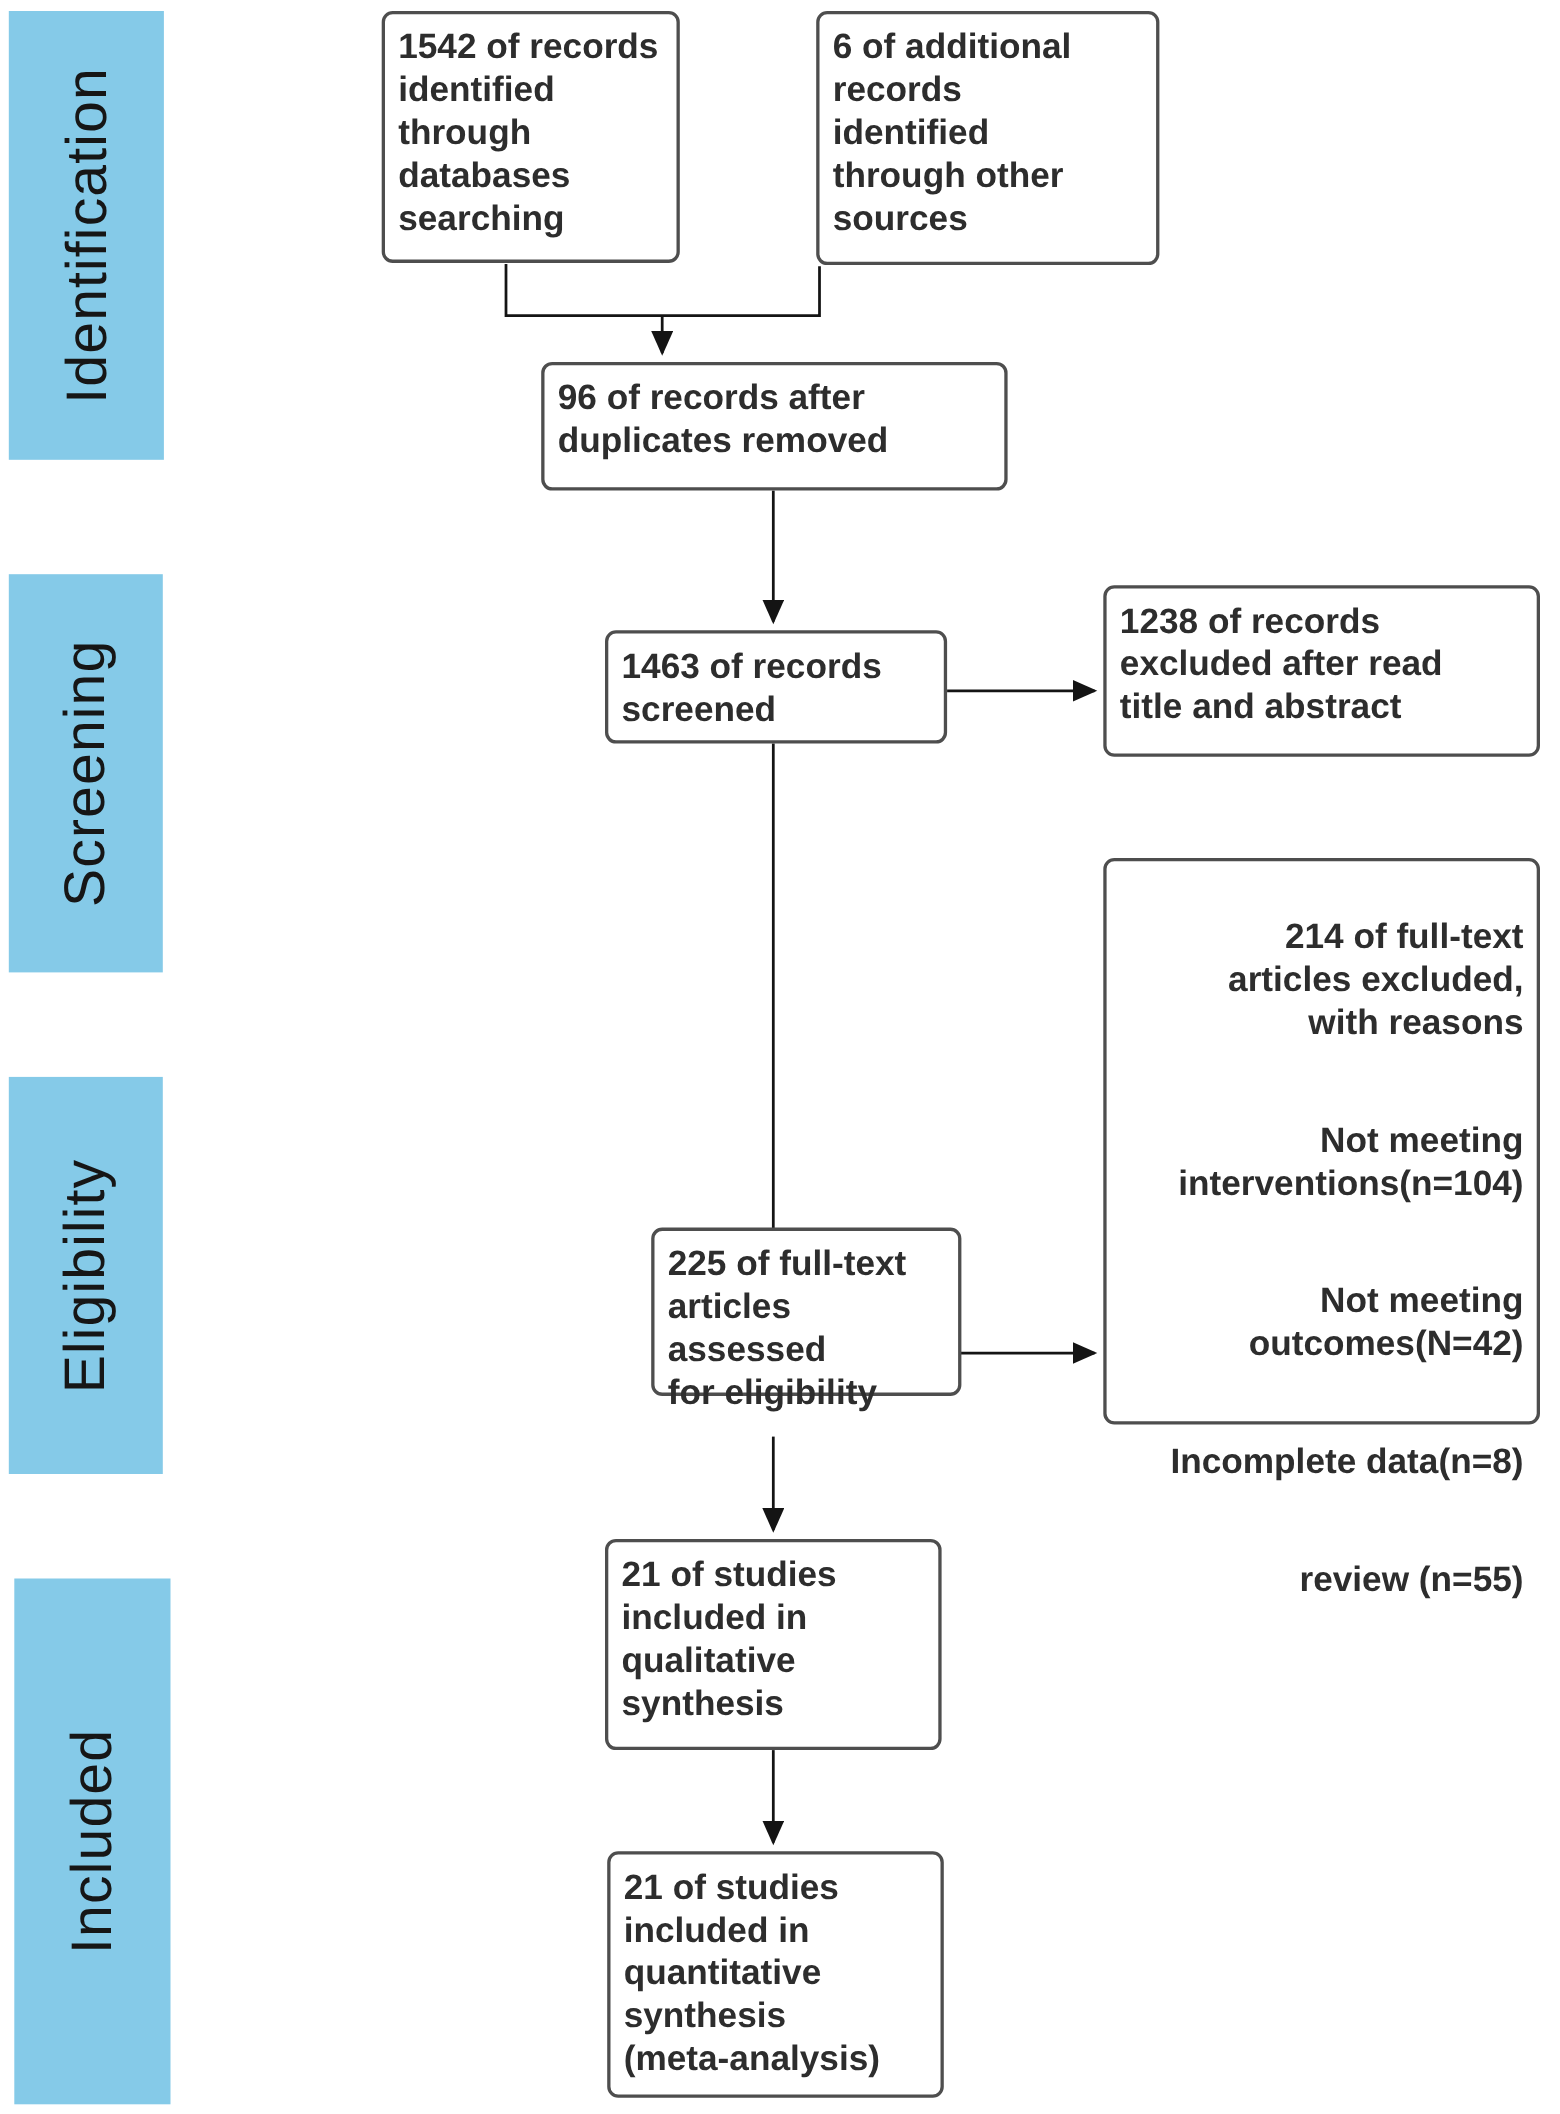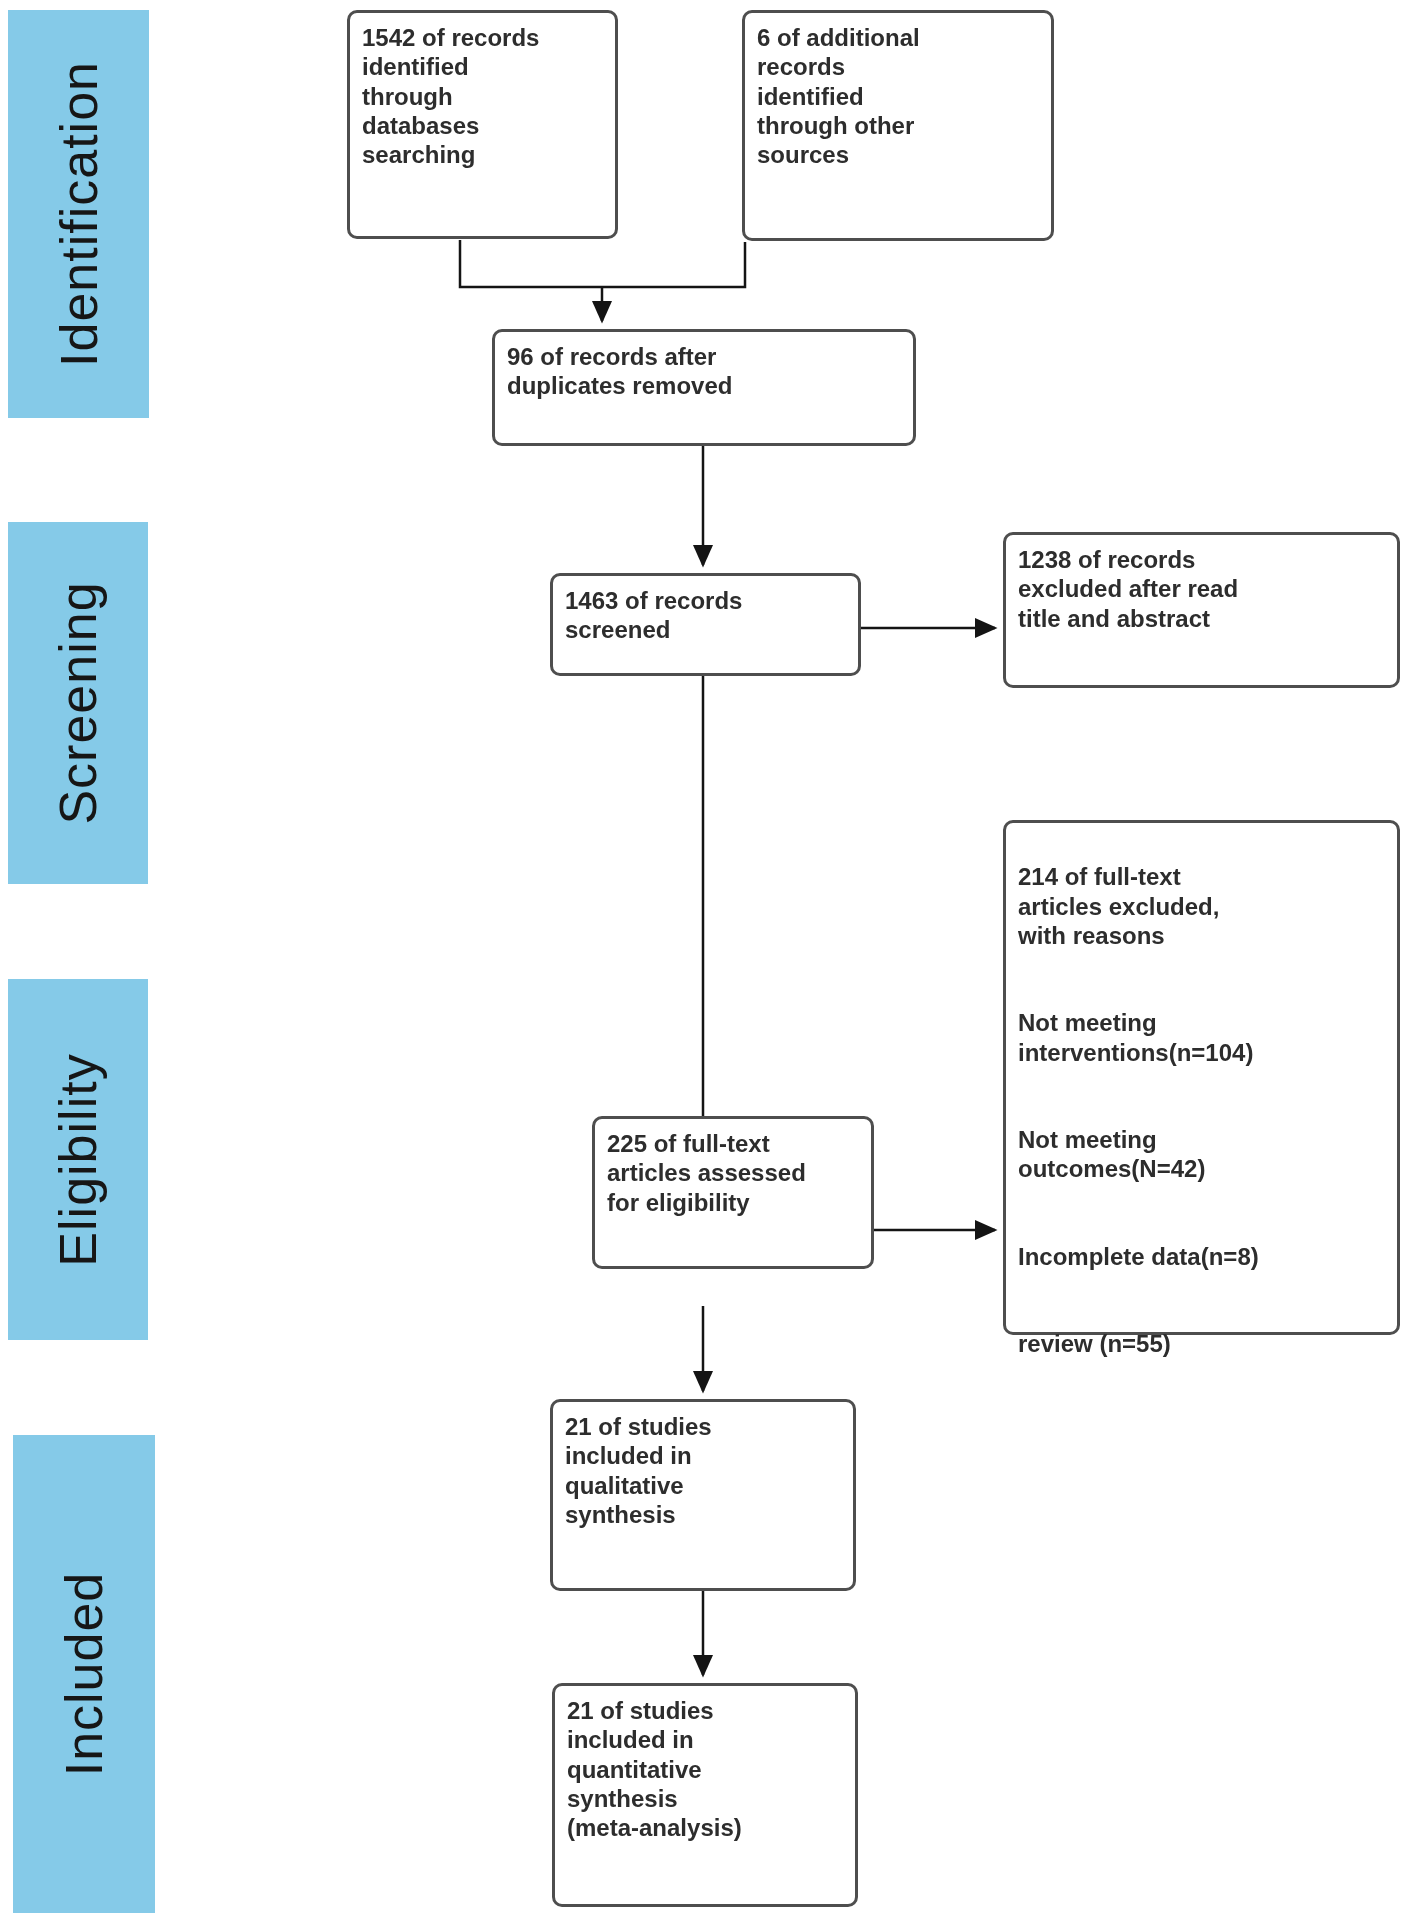--- a/index.html
+++ b/index.html
@@ -33,35 +33,35 @@
   #stage-included       { left: 13px; top: 1435px; width: 142px; height: 478px; }
 
   
   .fbox {
     position: absolute;
     box-sizing: border-box;
     background: #ffffff;
     border: 3px solid #4e4e4e;
     border-radius: 10px;
     padding: 10px 12px;
-    font-size: 24px;
+    font-size: 32px;
     font-weight: 700;
     line-height: 1.22;
     color: #2d2d2d;
     white-space: pre-line;
   }
   #box-databases      { left: 347px;  top: 10px;   width: 271px; height: 229px; }
   #box-other-sources  { left: 742px;  top: 10px;   width: 312px; height: 231px; }
   #box-duplicates     { left: 492px;  top: 329px;  width: 424px; height: 117px; }
   #box-screened       { left: 550px;  top: 573px;  width: 311px; height: 103px; }
   #box-assessed       { left: 552px;  top: 1116px; width: 282px; height: 153px; margin-left: 40px; }
   #box-qualitative    { left: 550px;  top: 1399px; width: 306px; height: 192px; }
   #box-quantitative   { left: 552px;  top: 1683px; width: 306px; height: 224px; }
   #box-excluded-title { left: 1003px; top: 532px;  width: 397px; height: 156px; padding-left: 12px; }
-  #box-excluded-full  { left: 1003px; top: 820px;  width: 397px; height: 515px; }
+  #box-excluded-full  { left: 1003px; top: 780px;  width: 397px; height: 515px; text-align: right; }
 
   #box-excluded-full p {
     margin: 0 0 29px 0;
     white-space: pre-line;
   }
   #box-excluded-full p:last-child { margin-bottom: 0; }
 
   
   #connectors {
     position: absolute;

